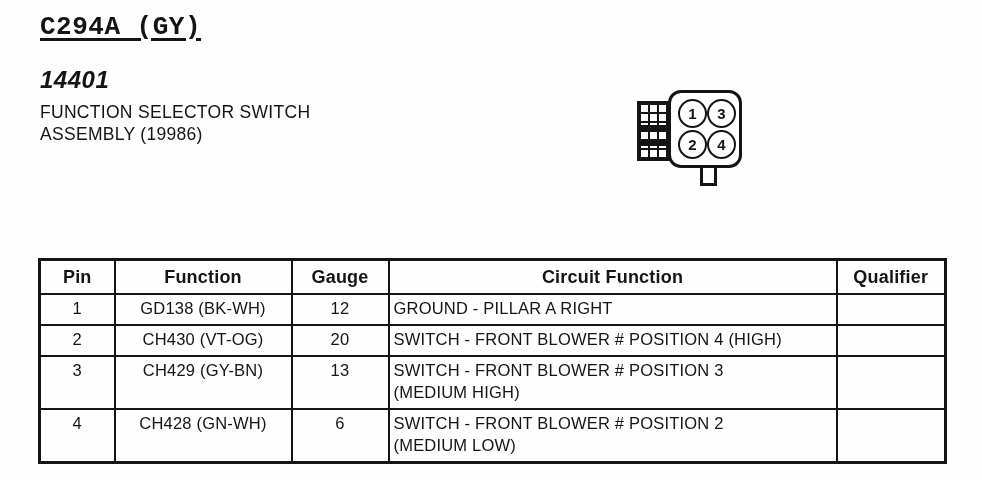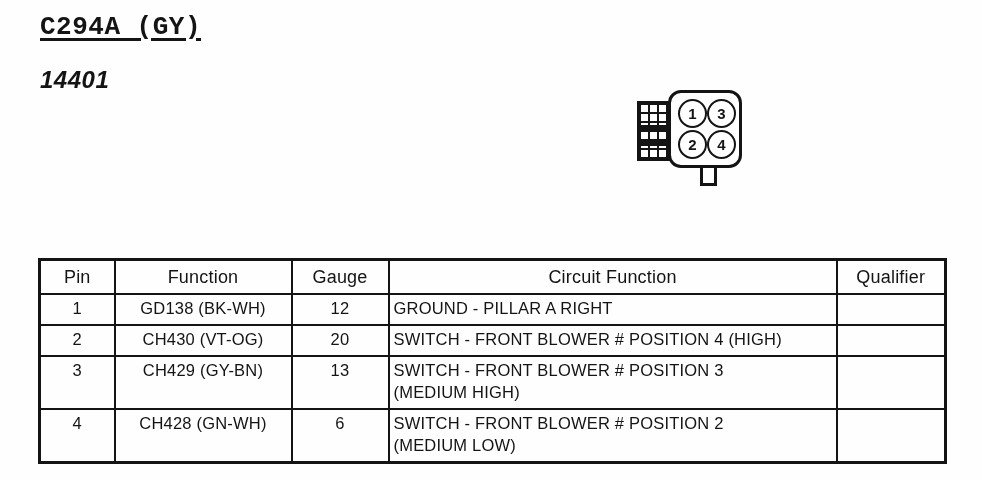--- a/index.html
+++ b/index.html
@@ -62,37 +62,39 @@
     position:absolute; left:38px; top:258px; width:906px;
     border-collapse:collapse; table-layout:fixed;
     font-size:16.5px; color:#141414;
     border:3px solid #141414;
   }
   table.pinout th, table.pinout td {
     border:2px solid #141414;
     overflow:hidden;
   }
   table.pinout th {
-    font-size:18px; font-weight:normal; height:32px; text-align:center;
+    font-size:18px; font-weight:bold; height:32px; text-align:center;
     padding:0 2px; letter-spacing:0.2px;
   }
   table.pinout td {
     vertical-align:top; padding:2px 4px; line-height:22px; letter-spacing:0.2px;
   }
   td.c { text-align:center; }
   td.func { text-align:left; white-space:pre-line; padding-left:5px;border-radius:15px; }
   tbody tr:nth-child(1) td, tbody tr:nth-child(2) td { height:25px; }
   tbody tr:nth-child(3) td, tbody tr:nth-child(4) td { height:47px; }
 </style>
 </head>
 <body>
 
 <div class="abs connector-title">C294A (GY)</div>
 <div class="abs part-number">14401</div>
 <div class="abs description">
+  <div>FUNCTION SELECTOR SWITCH</div>
+  <div>ASSEMBLY (19986)</div>
 </div>
 
 <div class="abs connector">
   <div class="hatch"></div>
   <div class="connector-body">
     <div class="pin-circle">1</div>
     <div class="pin-circle">3</div>
     <div class="pin-circle">2</div>
     <div class="pin-circle">4</div>
   </div>

